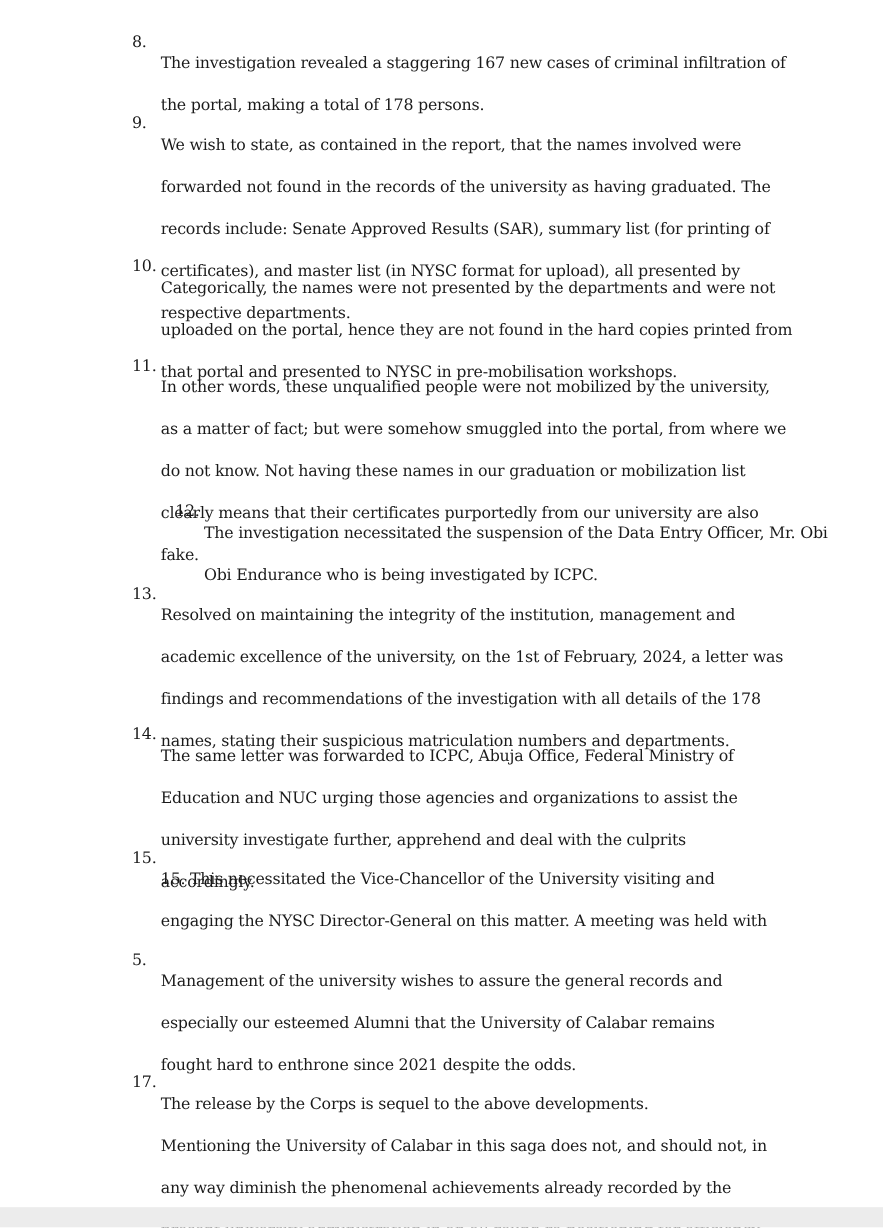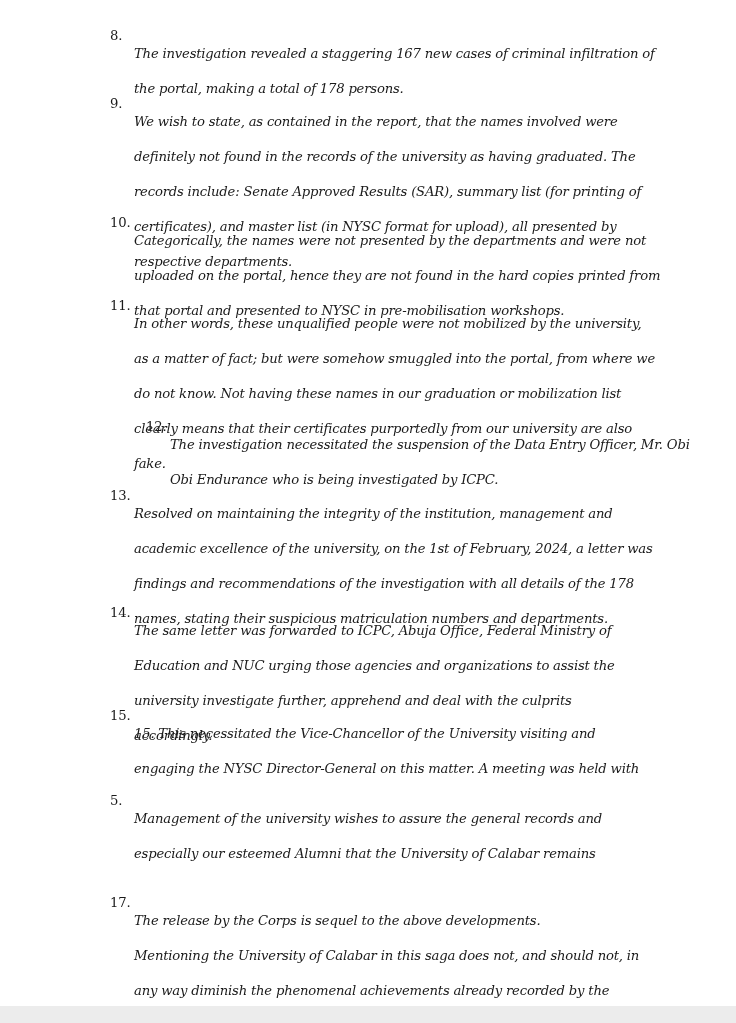--- a/index.html
+++ b/index.html
@@ -5,39 +5,39 @@
     html, body { margin: 0; padding: 0; }
     body {
       width: 736px; height: 1023px; background: #ffffff; position: relative; overflow: hidden;
       font-family: "DejaVu Serif", serif; color: #1a1a1a;
     }
     .page { position: absolute; left: 0; top: 0; width: 736px; height: 1004px; background: #fff; }
     .bottom-strip { position: absolute; left: 0; top: 1006px; width: 736px; height: 17px; background: #ececec; }
     .item { position: absolute; left: 110px; width: 580px; font-size: 13.2px; line-height: 17.5px; letter-spacing: -0.2px; }
     .num { position: absolute; left: 0; top: 0; }
     .text { display: block; padding-left: 24px; white-space: pre-line; }
-    .line { display: block; white-space: nowrap; font-style: italic; }
+    .line { display: block; white-space: nowrap; }
   </style>
 </head>
 <body>
 
 <div class="page">
   <div class="item" style="top:27px;">
     <span class="num">8.</span>
     <span class="text">
       <span class="line">The investigation revealed a staggering 167 new cases of criminal infiltration of</span>
       <span class="line">the portal, making a total of 178 persons.</span>
     </span>
   </div>
 
   <div class="item" style="top:95px;">
     <span class="num">9.</span>
     <span class="text">
       <span class="line">We wish to state, as contained in the report, that the names involved were</span>
-      <span class="line">definitely  not found in the records of the university as having graduated. The</span>
+      <span class="line">forwarded  not found in the records of the university as having graduated. The</span>
       <span class="line">records include: Senate Approved Results (SAR), summary list (for printing of</span>
       <span class="line">certificates), and master list (in NYSC format for upload), all presented by</span>
       <span class="line">respective departments.</span>
     </span>
   </div>
 
   <div class="item" style="top:214px;">
     <span class="num">10.</span>
     <span class="text">
       <span class="line">Categorically, the names were not presented by the departments and were not</span>
@@ -91,20 +91,21 @@
       <span class="line">15.  This necessitated the Vice-Chancellor of  the University visiting and</span>
       <span class="line">engaging the NYSC Director-General on this matter. A meeting was held with</span>
     </span>
   </div>
 
   <div class="item" style="top:792px;">
     <span class="num">5.</span>
     <span class="text">
       <span class="line">Management of the university wishes to assure the general records and</span>
       <span class="line">especially our esteemed Alumni that the University of Calabar remains</span>
+      <span class="line">fought hard to enthrone since 2021 despite the odds.</span>
     </span>
   </div>
 
   <div class="item" style="top:894px;">
     <span class="num">17.</span>
     <span class="text">
       <span class="line">The release by the Corps is sequel to the above developments.</span>
       <span class="line">Mentioning the University  of Calabar in this saga does not, and should not, in</span>
       <span class="line">any way diminish the phenomenal achievements already recorded by the</span>
       <span class="line">present university administration in an all-round re-positioning for efficiency.</span>

